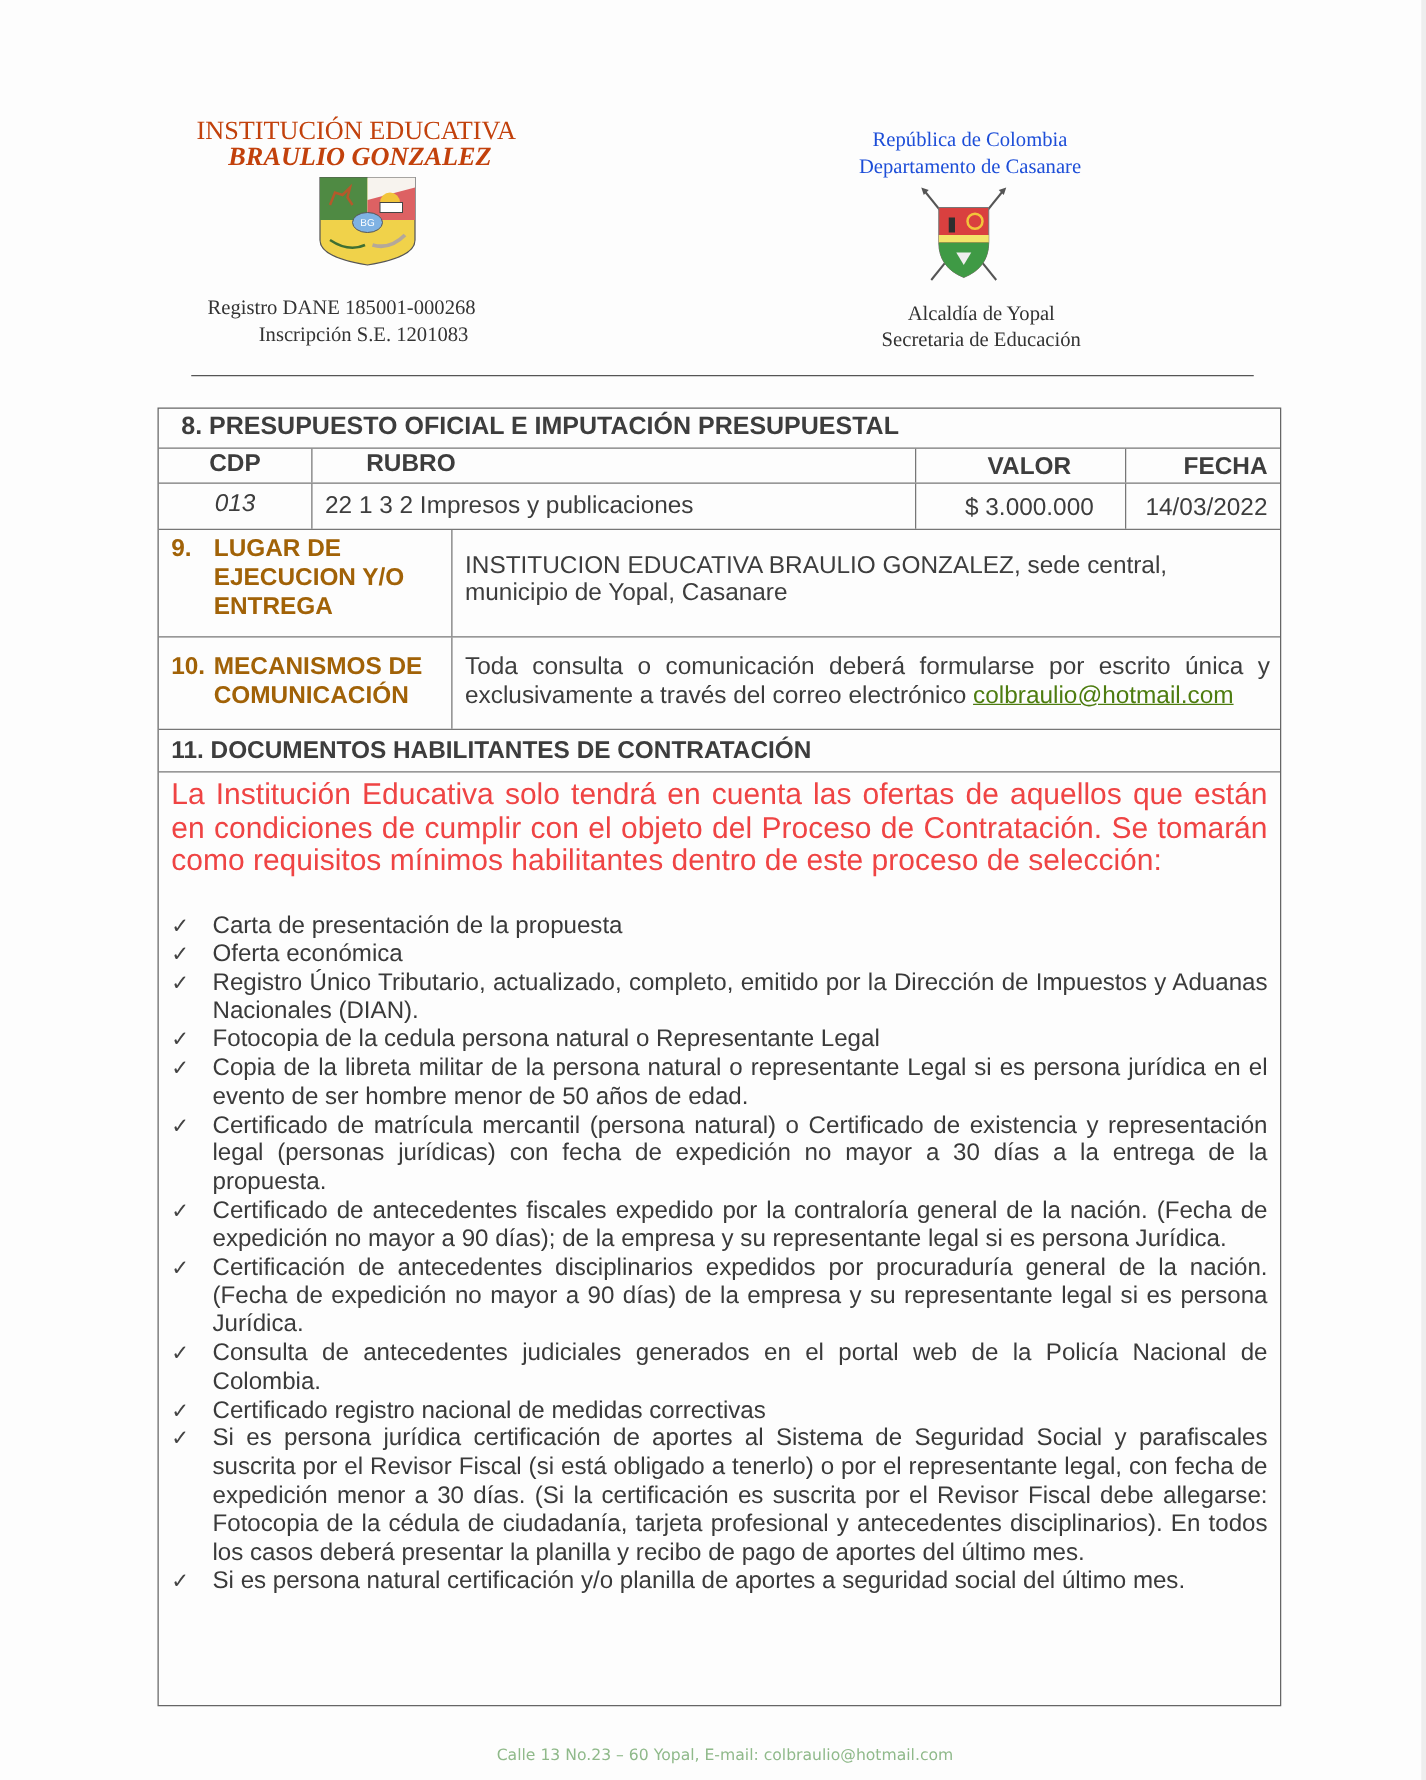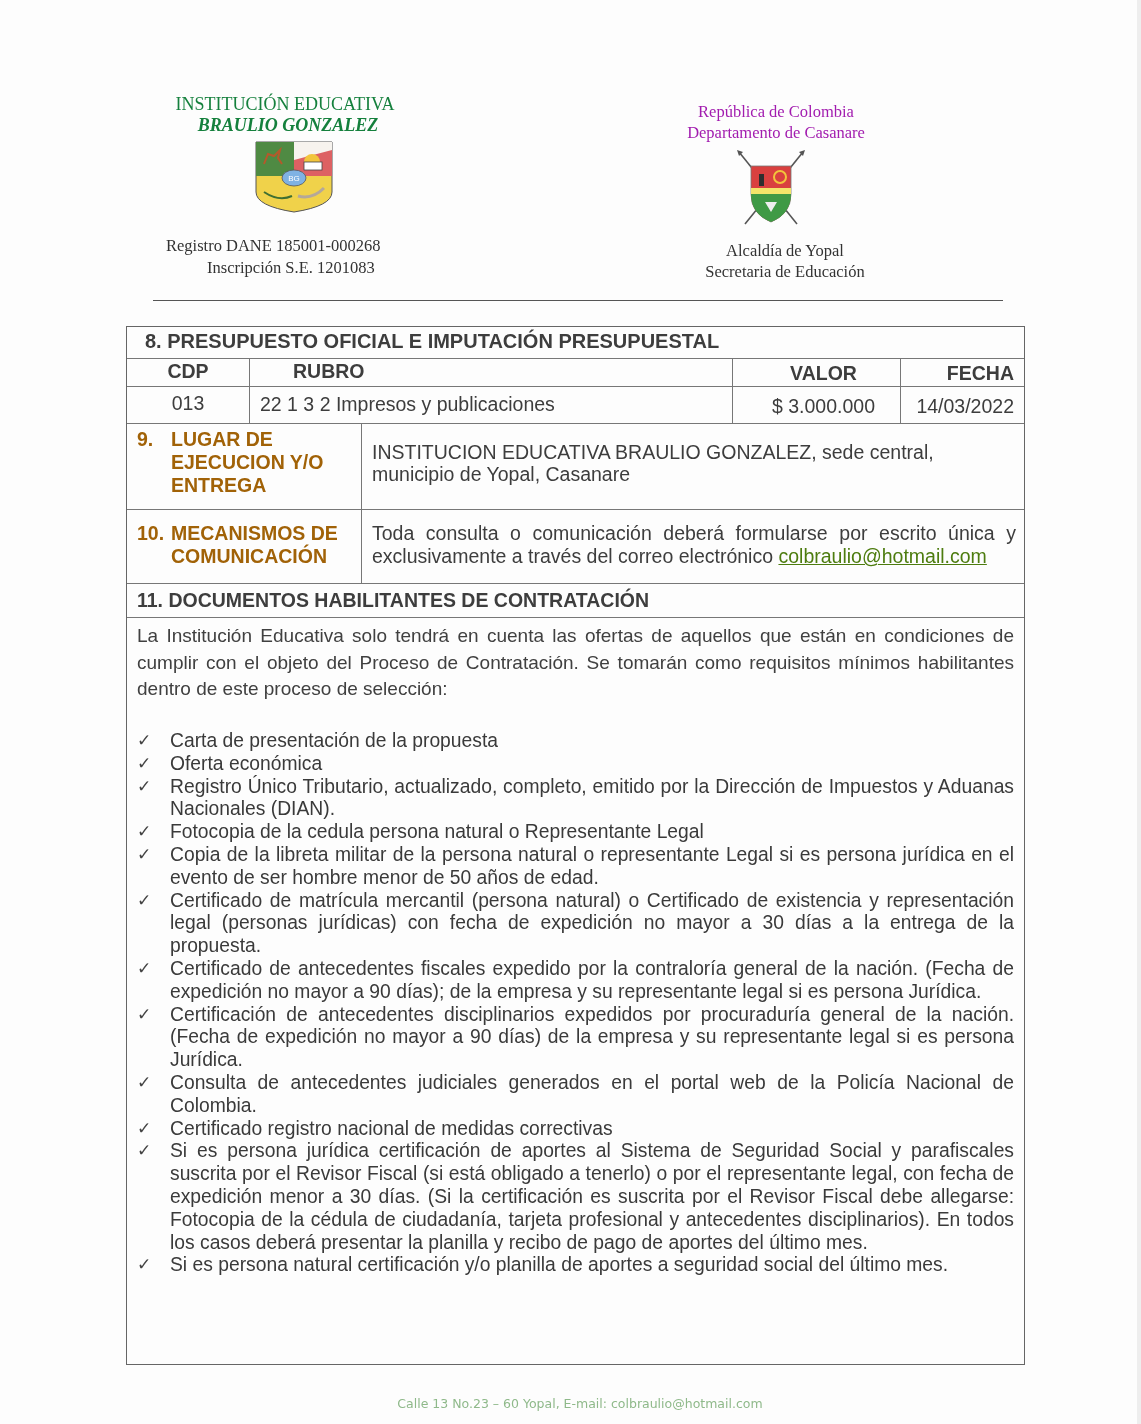--- a/index.html
+++ b/index.html
@@ -5,27 +5,27 @@
   html, body { margin: 0; padding: 0; }
   body {
     width: 1141px; height: 1424px; background: #fdfdfd; position: relative; overflow: hidden;
     color: #3a3a3a;
   }
   .page-edge { position: absolute; left: 1137px; top: 0; width: 4px; height: 1424px; background: #eeeeee; }
   .serif { font-family: "Liberation Serif", "DejaVu Serif", serif; }
   .sans { font-family: "Liberation Sans", "DejaVu Sans", sans-serif; }
 
   
-  .hdr-left { position: absolute; left: 140px; top: 94px; width: 290px; text-align: center; font-size: 18px; line-height: 21px; color: #15803d; }
+  .hdr-left { position: absolute; left: 140px; top: 94px; width: 290px; text-align: center; font-size: 21px; line-height: 21px; color: #c2410c; }
   .hdr-left .inst-name { font-style: italic; font-weight: bold; padding-left: 6px; }
   .crest-left { position: absolute; left: 254px; top: 140px; width: 80px; height: 74px; }
   .reg-block { position: absolute; left: 160px; top: 235px; width: 260px; font-size: 16.5px; line-height: 22px; color: #333; }
   .reg-block .l1 { padding-left: 6px; }
   .reg-block .l2 { padding-left: 47px; }
-  .hdr-right { position: absolute; left: 660px; top: 101px; width: 232px; text-align: center; font-size: 16.5px; line-height: 21px; color: #a21caf; }
+  .hdr-right { position: absolute; left: 660px; top: 101px; width: 232px; text-align: center; font-size: 16.5px; line-height: 21px; color: #1d4ed8; }
   .crest-right { position: absolute; left: 735px; top: 148px; width: 72px; height: 80px; }
   .hdr-right2 { position: absolute; left: 680px; top: 240px; width: 210px; text-align: center; font-size: 16.5px; line-height: 21px; color: #333; }
   .hdr-rule { position: absolute; left: 153px; top: 300px; width: 850px; height: 1px; background: #555; }
 
   
   .doc-table { position: absolute; left: 126px; top: 326px; width: 899px; height: 1039px; border: 1.5px solid #666; box-sizing: border-box; }
   .row { position: absolute; left: 0; right: 0; border-bottom: 1.3px solid #777; box-sizing: border-box; }
   .cell { position: absolute; top: 0; bottom: 0; box-sizing: border-box; }
   .vline { border-left: 1.3px solid #777; padding-left: 14px; }
   .bold { font-weight: bold; }
@@ -46,21 +46,21 @@
   .c-fecha { left: 773px; right: 0; text-align: right; padding-right: 10px; }
 
   .lbl-col { left: 0; width: 234px; }
   .val-col { left: 234px; right: 0; }
 
   .sec-lbl { position: absolute; left: 10px; font-size: 19.5px; line-height: 23px; font-weight: bold; color: #a16207; }
   .sec-lbl .num { display: inline-block; width: 34px; }
   .sec-lbl .ind { padding-left: 34px; }
   .email-link { color: #4d7c0f; text-decoration: underline; }
 
-  .intro { position: absolute; left: 10px; right: 10px; top: 5px; font-size: 19px; line-height: 26.5px; text-align: justify; color: #404040; }
+  .intro { position: absolute; left: 10px; right: 10px; top: 5px; font-size: 24px; line-height: 26.5px; text-align: justify; color: #ef4444; }
   .req-list { position: absolute; left: 8px; right: 10px; top: 112px; margin: 0; padding: 0; list-style: none; font-size: 19.3px; line-height: 22.8px; color: #3a3a3a; }
   .req-list li { position: relative; padding-left: 35px; text-align: justify; }
   .req-list .chk { position: absolute; left: 2px; top: 0; font-size: 17px; color: #444; }
 
   .footer { position: absolute; left: 380px; top: 1396px; width: 400px; text-align: center; font-size: 12.5px; color: #8fb98a; }
 </style>
 </head>
 <body>
 
 <div class="page-edge"></div>
@@ -121,21 +121,21 @@
   </div>
 
   <div class="row r-head">
     <div class="cell c-cdp bold txt" style="padding-top:1px;">CDP</div>
     <div class="cell c-rubro vline bold txt" style="padding-left:43px;padding-top:1px;">RUBRO</div>
     <div class="cell c-valor vline bold txt" style="padding-top:3px;">VALOR</div>
     <div class="cell c-fecha vline bold txt" style="padding-top:3px;">FECHA</div>
   </div>
 
   <div class="row r-vals">
-    <div class="cell c-cdp txt" style="padding-top:5px;">013</div>
+    <div class="cell c-cdp txt" style="padding-top:5px;font-style:italic;">013</div>
     <div class="cell c-rubro vline txt" style="padding-left:10px;padding-top:6px;">22 1 3 2 Impresos y publicaciones</div>
     <div class="cell c-valor vline txt" style="padding-top:8px;">$ 3.000.000</div>
     <div class="cell c-fecha vline txt" style="padding-top:8px;">14/03/2022</div>
   </div>
 
   <div class="row r-sec9">
     <div class="cell lbl-col">
       <div class="sec-lbl" style="top:4px;">
         <div><span class="num">9.</span><span>LUGAR DE</span></div>
         <div class="ind">EJECUCION Y/O</div>

